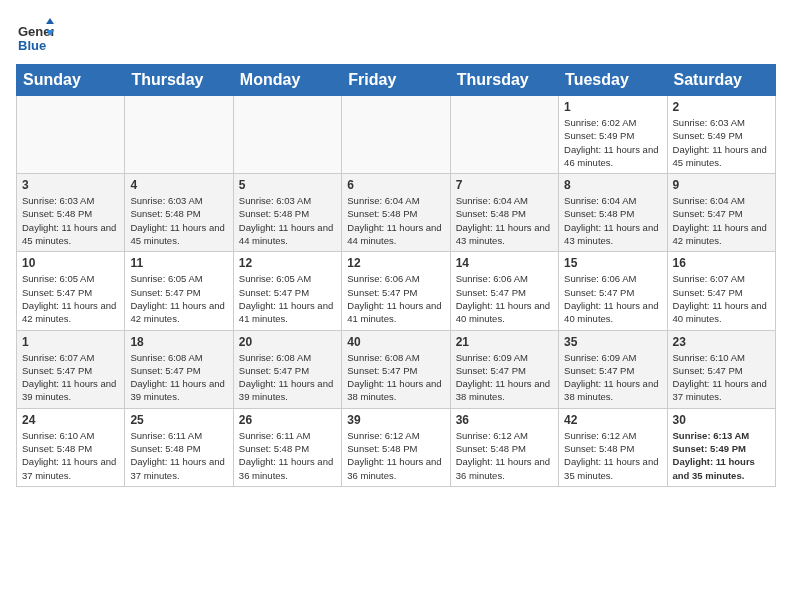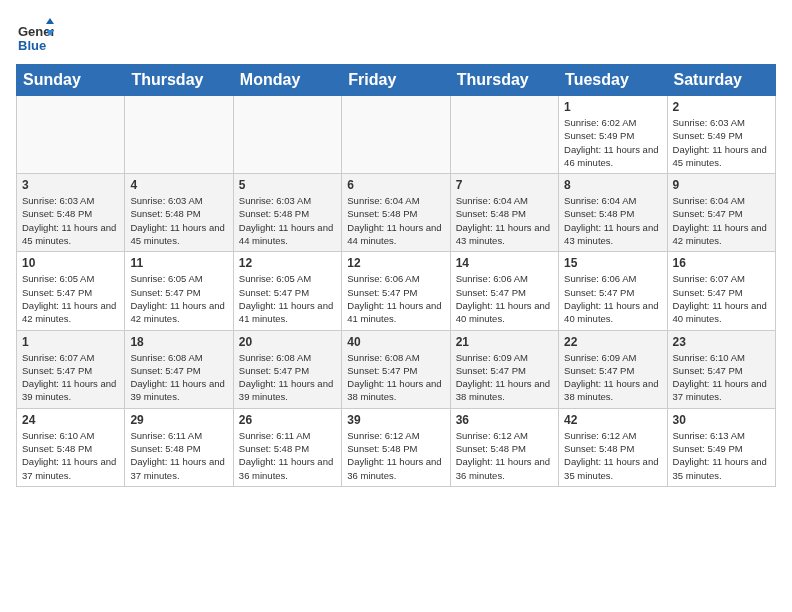--- a/index.html
+++ b/index.html
@@ -225,41 +225,41 @@
 Sunset: 5:47 PM
 Daylight: 11 hours and 38 minutes.</div>
         </td>
         <td>
           <span class="day-num">21</span>
           <div class="day-info" style="white-space: pre-line;">Sunrise: 6:09 AM
 Sunset: 5:47 PM
 Daylight: 11 hours and 38 minutes.</div>
         </td>
         <td>
-          <span class="day-num">22</span>
+          <span class="day-num">35</span>
           <div class="day-info" style="white-space: pre-line;">Sunrise: 6:09 AM
 Sunset: 5:47 PM
 Daylight: 11 hours and 38 minutes.</div>
         </td>
         <td>
           <span class="day-num">23</span>
           <div class="day-info" style="white-space: pre-line;">Sunrise: 6:10 AM
 Sunset: 5:47 PM
 Daylight: 11 hours and 37 minutes.</div>
         </td>
       </tr>
       <tr>
         <td>
           <span class="day-num">24</span>
           <div class="day-info" style="white-space: pre-line;">Sunrise: 6:10 AM
 Sunset: 5:48 PM
 Daylight: 11 hours and 37 minutes.</div>
         </td>
         <td>
-          <span class="day-num">29</span>
+          <span class="day-num">25</span>
           <div class="day-info" style="white-space: pre-line;">Sunrise: 6:11 AM
 Sunset: 5:48 PM
 Daylight: 11 hours and 37 minutes.</div>
         </td>
         <td>
           <span class="day-num">26</span>
           <div class="day-info" style="white-space: pre-line;">Sunrise: 6:11 AM
 Sunset: 5:48 PM
 Daylight: 11 hours and 36 minutes.</div>
         </td>
@@ -276,19 +276,19 @@
 Daylight: 11 hours and 36 minutes.</div>
         </td>
         <td>
           <span class="day-num">42</span>
           <div class="day-info" style="white-space: pre-line;">Sunrise: 6:12 AM
 Sunset: 5:48 PM
 Daylight: 11 hours and 35 minutes.</div>
         </td>
         <td>
           <span class="day-num">30</span>
-          <div class="day-info" style="white-space: pre-line;">Sunrise: 6:13 AM
+          <div class="day-info" style="white-space: pre-line; font-weight: bold;">Sunrise: 6:13 AM
 Sunset: 5:49 PM
 Daylight: 11 hours and 35 minutes.</div>
         </td>
       </tr>
     </tbody>
 </table>
 
 </body></html>

